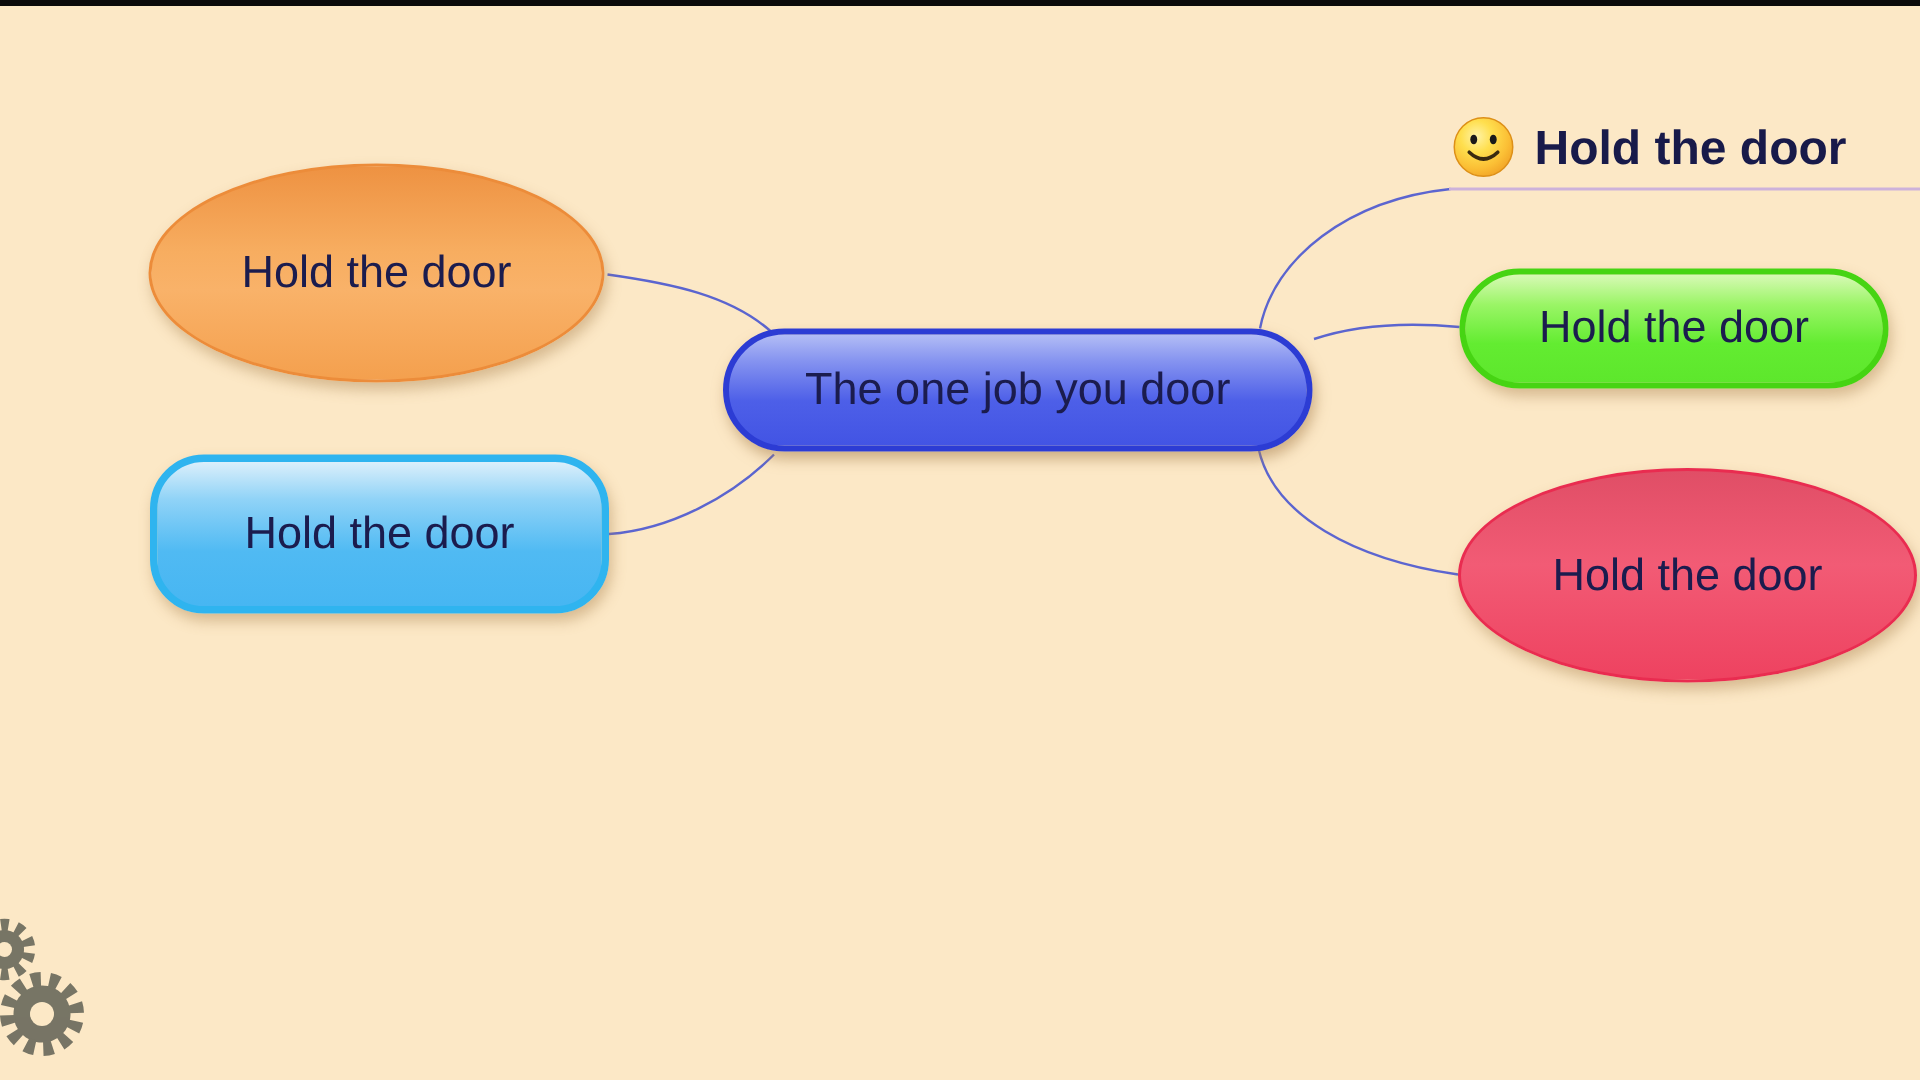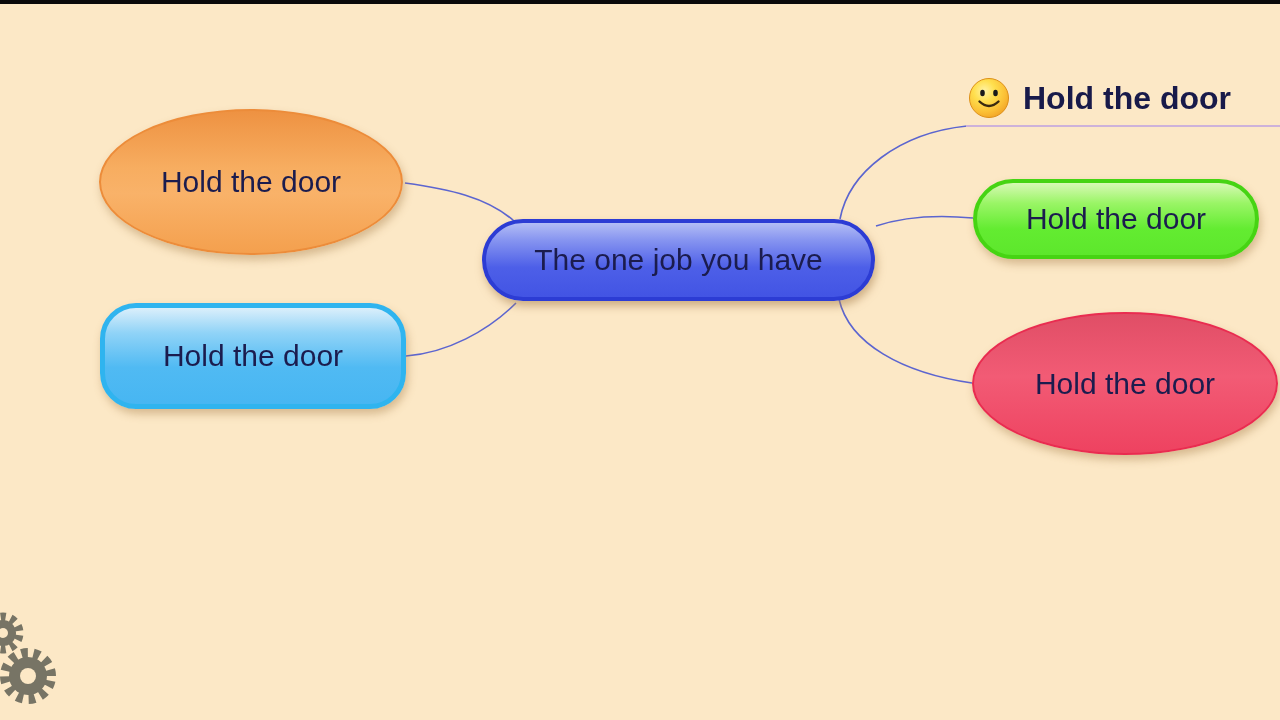--- a/index.html
+++ b/index.html
@@ -130,21 +130,21 @@
     <g fill="none" stroke="#4a57d0" stroke-width="1.6" opacity="0.9">
       <path d="M 405 183 C 448 189 487 197 514 221"></path>
       <path d="M 406 356 C 447 353 488 331 516 303"></path>
       <path d="M 840 219 C 849 172 899 133 967 126"></path>
       <path d="M 876 226 C 906 216 941 215 973 218"></path>
       <path d="M 839 299 C 849 344 903 373 972 383"></path>
     </g>
   </svg>
 
   <div class="node node-center">
-    <span>The one job you have</span>
+    <span>The one job you door</span>
   </div>
 
   <div class="node node-orange">
     <span>Hold the door</span>
   </div>
 
   <div class="node node-blue">
     <span>Hold the door</span>
   </div>
 

